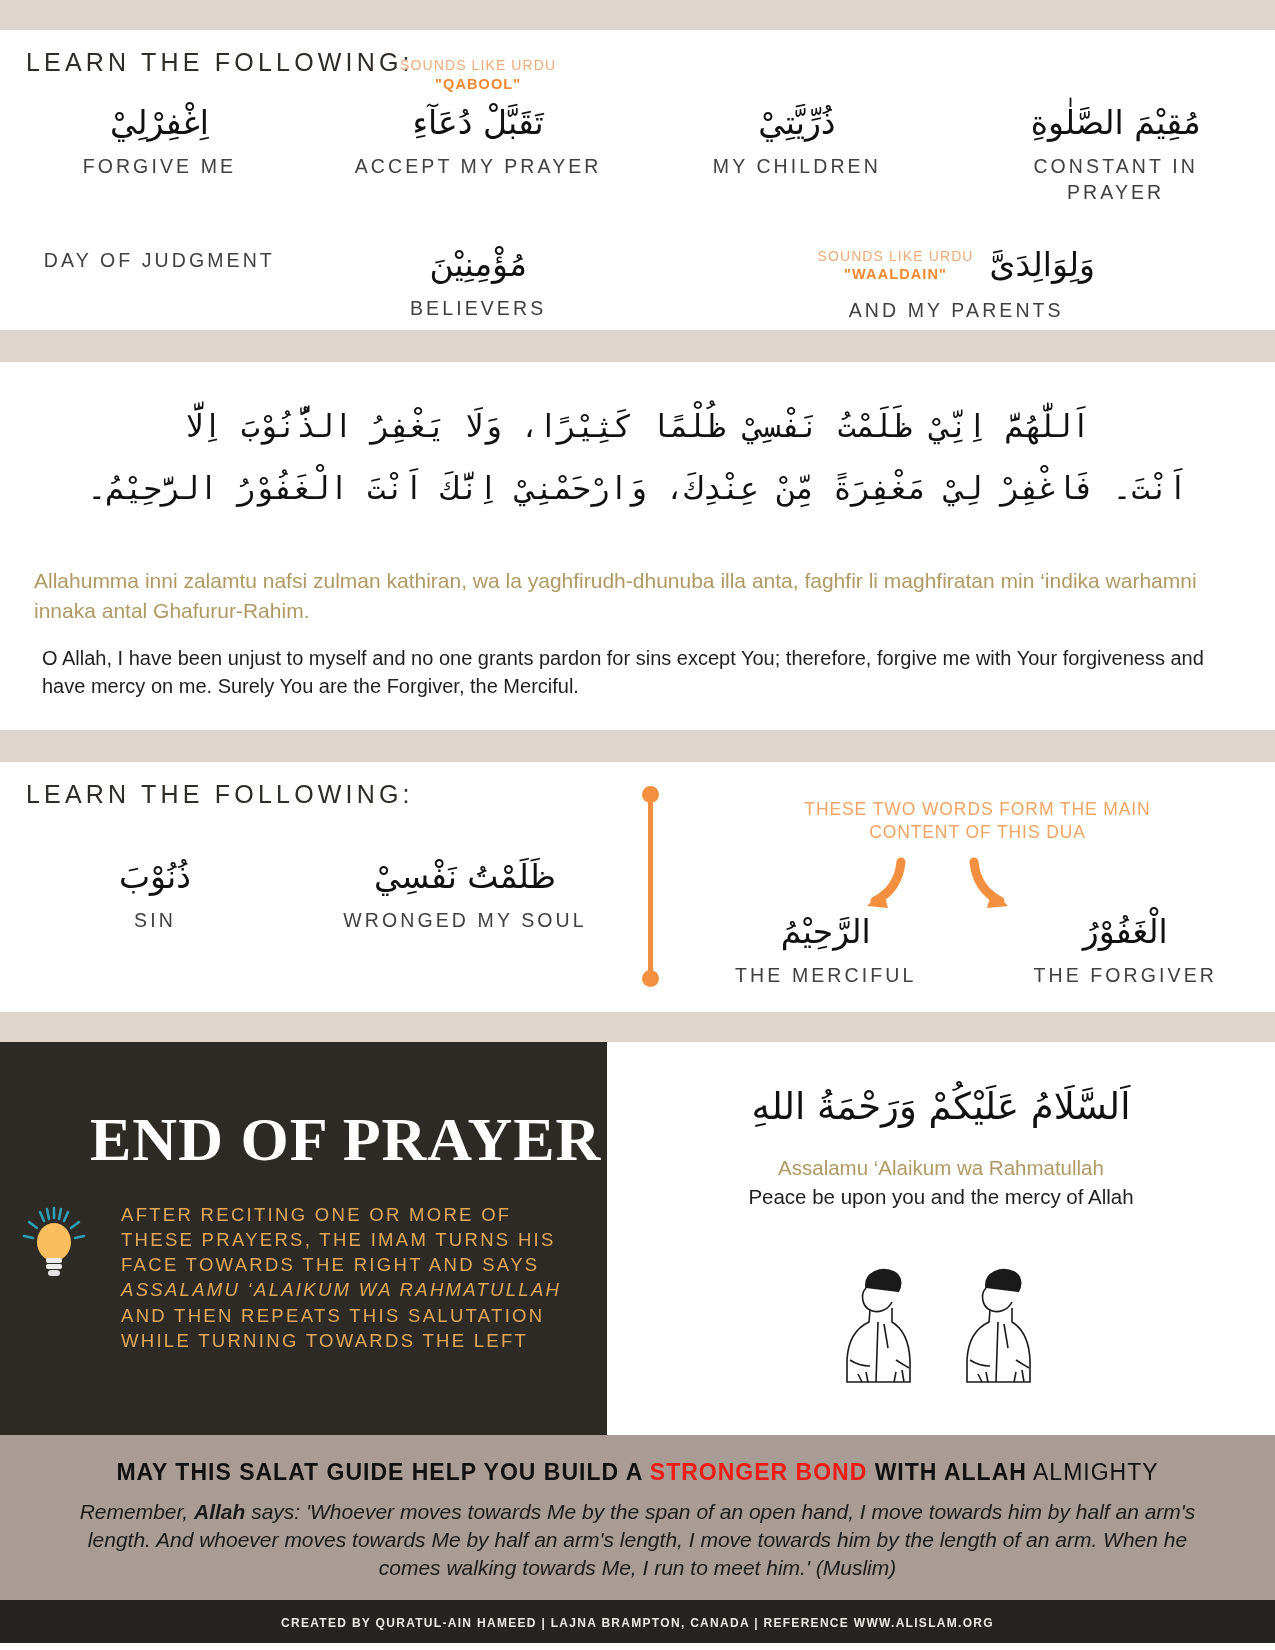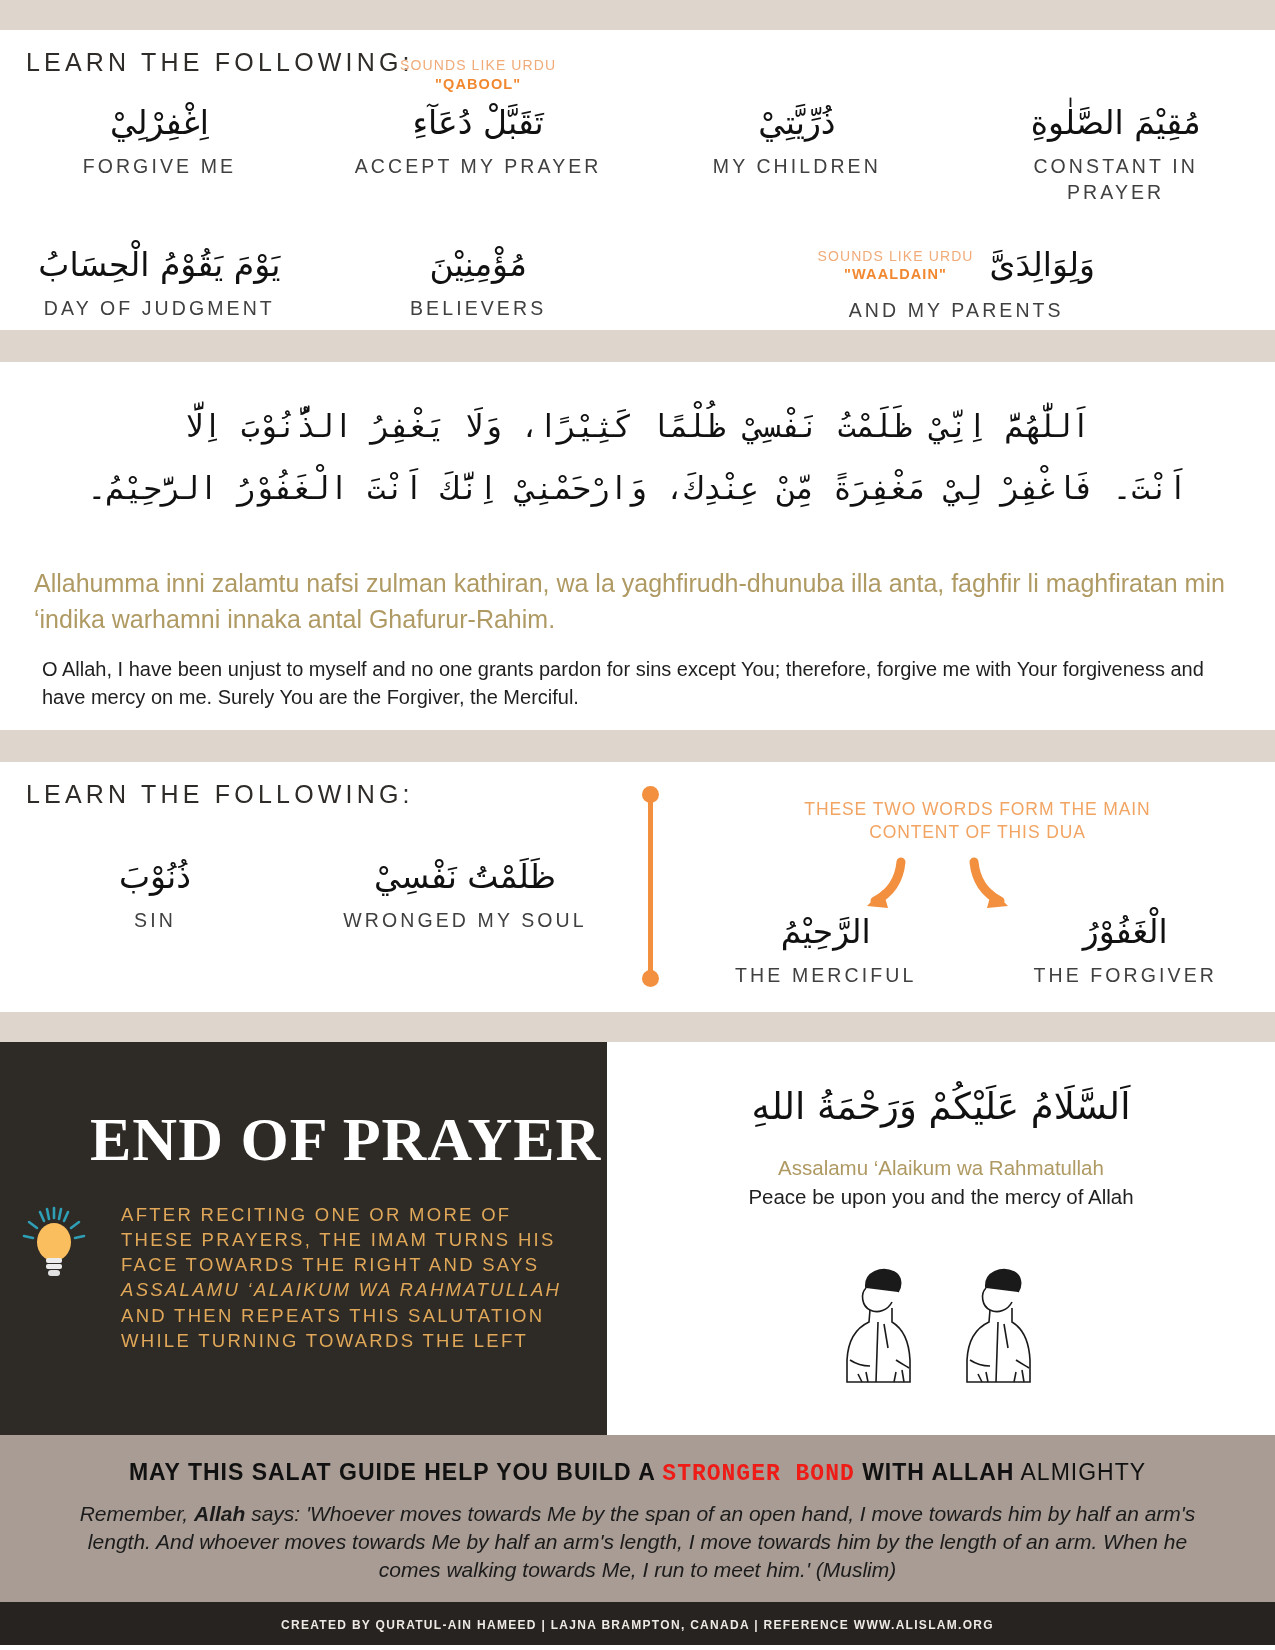--- a/index.html
+++ b/index.html
@@ -48,21 +48,21 @@
     color:#f1882f;
   }
 
   
   .dua-ar{
     font-family:Liberation Mono, monospace;
     direction:rtl; text-align:center; color:#111;
     font-size:31px; line-height:2.0; padding:0 40px;
   }
   .translit{
-    color:#b09a63; font-size:25px; line-height:1.42;
+    color:#b09a63; font-size:21px; line-height:1.42;
     padding:0 34px;
   }
   .trans-en{
     color:#1f1f1f; font-size:20px; line-height:1.42;
     padding:0 42px;
   }
 
   
   .s3-wrap{ display:flex; width:100%; }
   .s3-left{ width:620px; }
@@ -115,21 +115,21 @@
     position:absolute; left:50%; transform:translateX(-50%);
     top:214px; display:flex; gap:30px;
   }
 
   
   .banner{ background:#a89c94; width:100%; padding:23px 0 18px; }
   .banner-l1{
     text-align:center; font-size:23px; font-weight:bold;
     letter-spacing:1.0px; color:#111; line-height:1.3;
   }
-  .banner-l1 .red{ color:#ee1b16;font-family:Liberation Mono, monospace; }
+  .banner-l1 .red{ color:#ee1b16; }
   .banner-p{
     text-align:center; font-size:21px; font-style:italic;
     color:#1b1b1b; line-height:1.33; padding:10px 60px 0;
   }
   .banner-p b{ font-style:italic; font-weight:bold; }
   .footer{
     background:#262320; width:100%; padding:13px 0 12px;
     text-align:center;
   }
   .footer span{
@@ -164,21 +164,20 @@
         <div class="vocab-en">MY CHILDREN</div>
       </div>
       <div class="vocab-cell">
         <div class="ar vocab-ar">مُقِيْمَ الصَّلٰوةِ</div>
         <div class="vocab-en" style="padding:0 40px">CONSTANT IN PRAYER</div>
       </div>
     </div>
 
     <div class="vocab-row" style="margin-top:36px; align-items:flex-start">
       <div class="vocab-cell">
-        <div class="ar vocab-ar">يَوْمَ يَقُوْمُ الْحِسَابُ</div>
         <div class="vocab-en">DAY OF JUDGMENT</div>
       </div>
       <div class="vocab-cell">
         <div class="ar vocab-ar">مُؤْمِنِيْنَ</div>
         <div class="vocab-en">BELIEVERS</div>
       </div>
       <div class="vocab-cell" style="flex:2">
         <div style="display:flex; align-items:center; justify-content:center; gap:16px">
           <div style="text-align:center; line-height:1.25">
             <div class="hint-l1">SOUNDS LIKE URDU</div>

